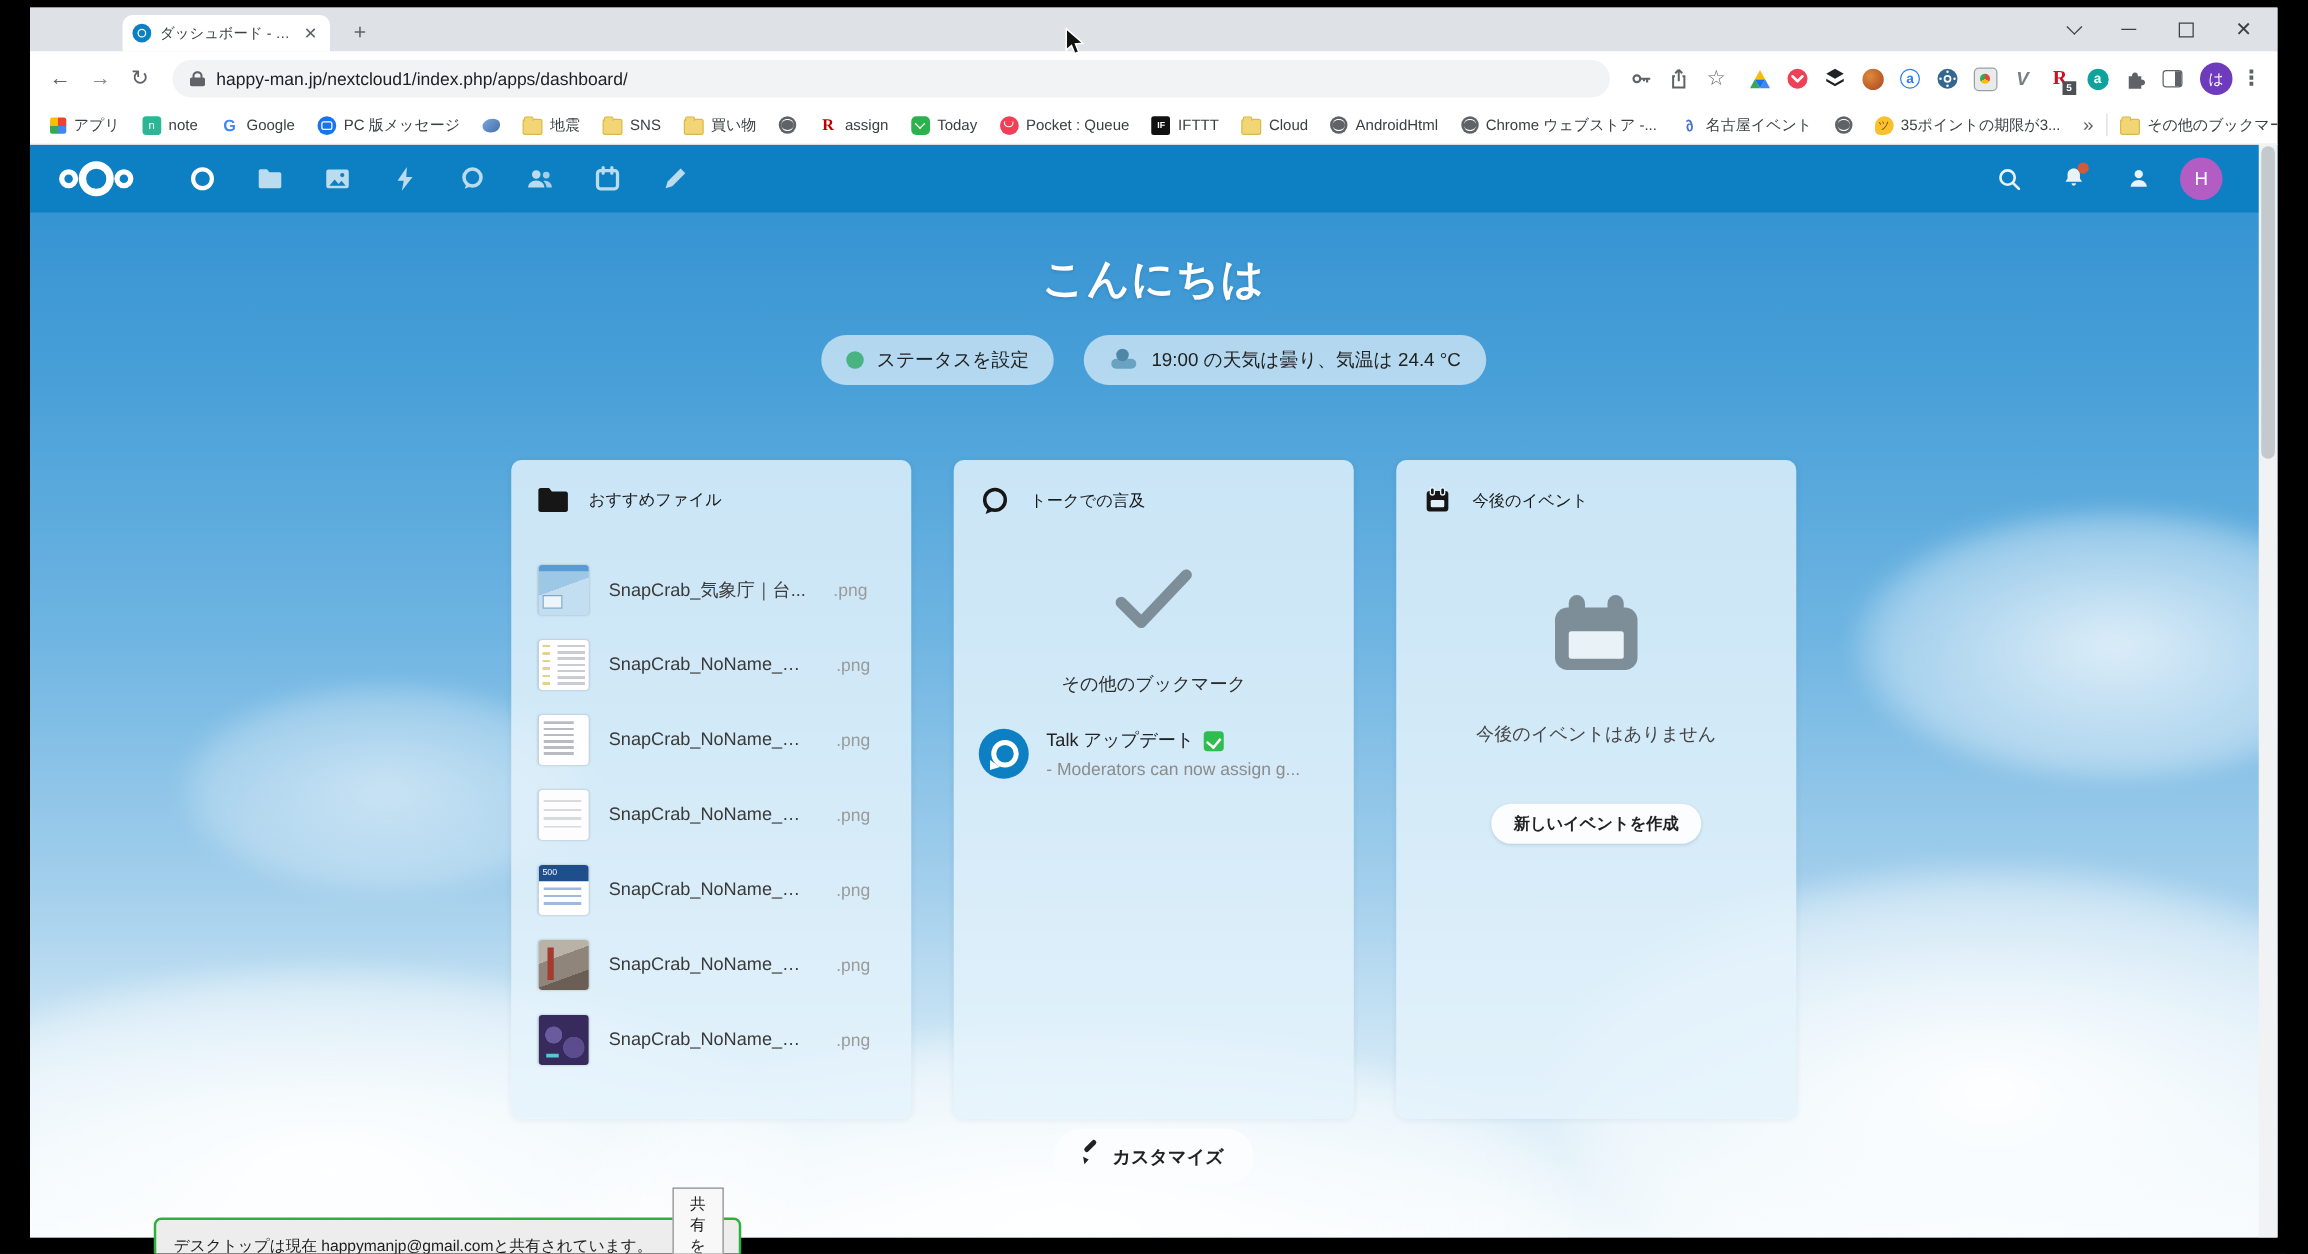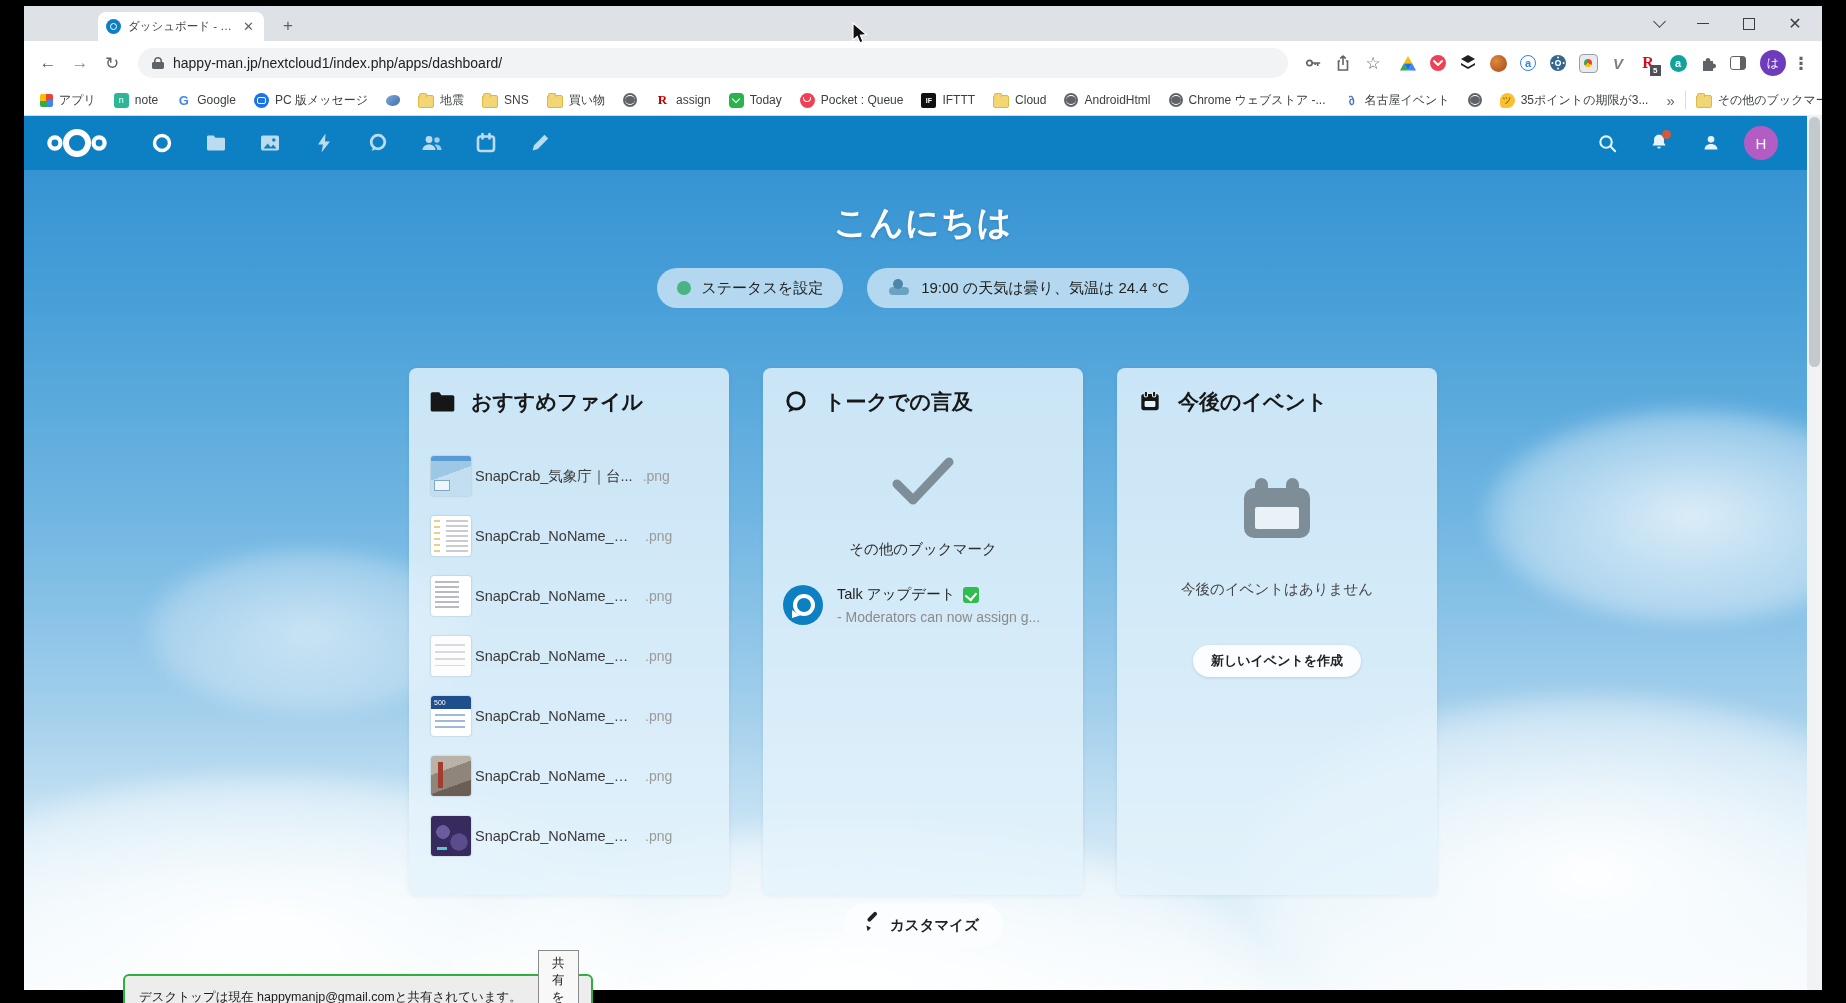--- a/index.html
+++ b/index.html
@@ -119,24 +119,24 @@
         gap:10px;padding:0 20px;font-size:15px;color:#222;}
   .status-dot{width:14px;height:14px;border-radius:50%;background:#49b382;}
   .wcloud{position:relative;width:24px;height:13px;}
   .wcloud::before{content:"";position:absolute;left:2px;bottom:0;width:20px;height:8px;border-radius:8px;background:#6aa3c2;}
   .wcloud::after{content:"";position:absolute;left:6px;top:-3px;width:10px;height:10px;border-radius:50%;background:#4e86a8;}
 
   .cards{display:flex;justify-content:center;gap:34px;margin-top:60px;position:relative;z-index:2;}
   .card{width:320px;height:527px;background:rgba(228,243,251,.82);border-radius:8px;box-sizing:border-box;
         padding:20px;box-shadow:0 1px 5px rgba(0,40,80,.07);}
   .card-head{display:flex;align-items:center;gap:15px;}
-  .card-title{font-size:21px;font-weight:bold;color:#181818;}
+  .card-title{font-size:13px;font-weight:normal;color:#181818;}
 
   #file-list{margin-top:30px;}
-  .file-row{display:flex;align-items:center;gap:4px;height:60px;padding-left:2px;}
+  .file-row{display:flex;align-items:center;gap:16px;height:60px;padding-left:2px;}
   .thumb{width:40px;height:40px;border-radius:3px;flex:none;box-shadow:0 0 2px rgba(0,0,0,.25);overflow:hidden;position:relative;}
   .th-map{background:linear-gradient(160deg,#9cc8e6 0 45%,#c2def0 45% 100%);}
   .th-map::after{content:"";position:absolute;left:3px;bottom:5px;width:14px;height:9px;background:#eef6fb;border:1px solid #7fa8c8;}
   .th-map::before{content:"";position:absolute;left:0;top:0;right:0;height:5px;background:#5b9bd5;}
   .th-doc1{background:#fff;}
   .th-doc1::after{content:"";position:absolute;right:3px;top:4px;width:22px;height:32px;
      background:repeating-linear-gradient(#c9ccd1 0 2px,transparent 2px 5px);}
   .th-doc1::before{content:"";position:absolute;left:3px;top:4px;width:6px;height:32px;
      background:repeating-linear-gradient(#e4d28a 0 2px,transparent 2px 6px);}
   .th-doc2{background:#fff;}

